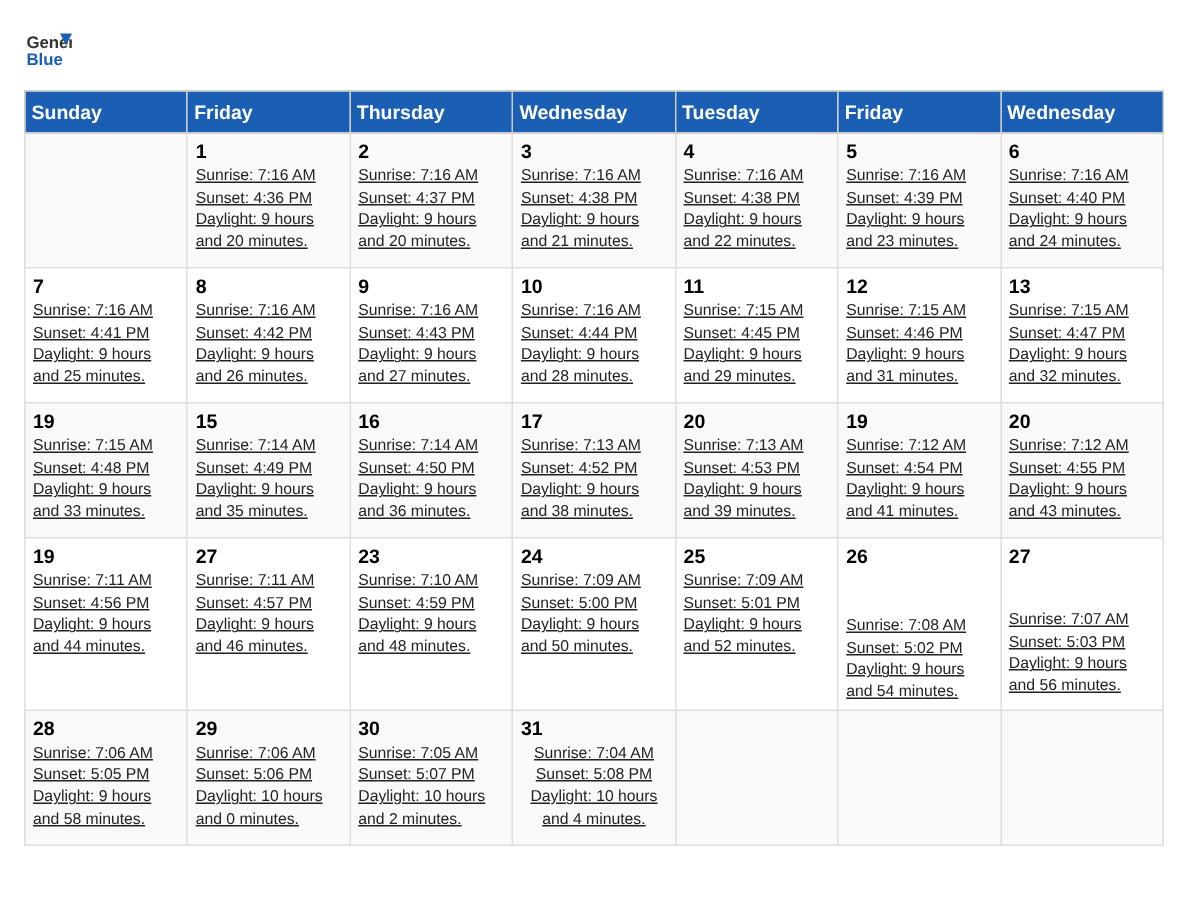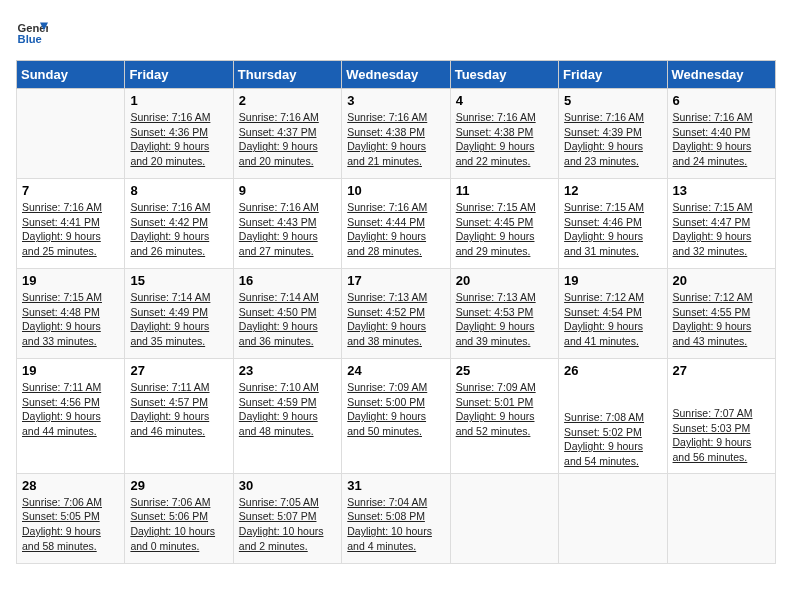--- a/index.html
+++ b/index.html
@@ -326,21 +326,21 @@
         </td>
         <td>
           <div class="day-num">30</div>
           <div class="day-info" style="white-space: pre-line;">Sunrise: 7:05 AM
 Sunset: 5:07 PM
 Daylight: 10 hours
 and 2 minutes.</div>
         </td>
         <td>
           <div class="day-num">31</div>
-          <div class="day-info" style="white-space: pre-line;">Sunrise: 7:04 AM
+          <div class="day-info" style="white-space: pre-line; text-align: center;">Sunrise: 7:04 AM
 Sunset: 5:08 PM
 Daylight: 10 hours
 and 4 minutes.</div>
         </td>
         <td></td>
         <td></td>
         <td></td>
       </tr>
     </tbody>
 </table>

